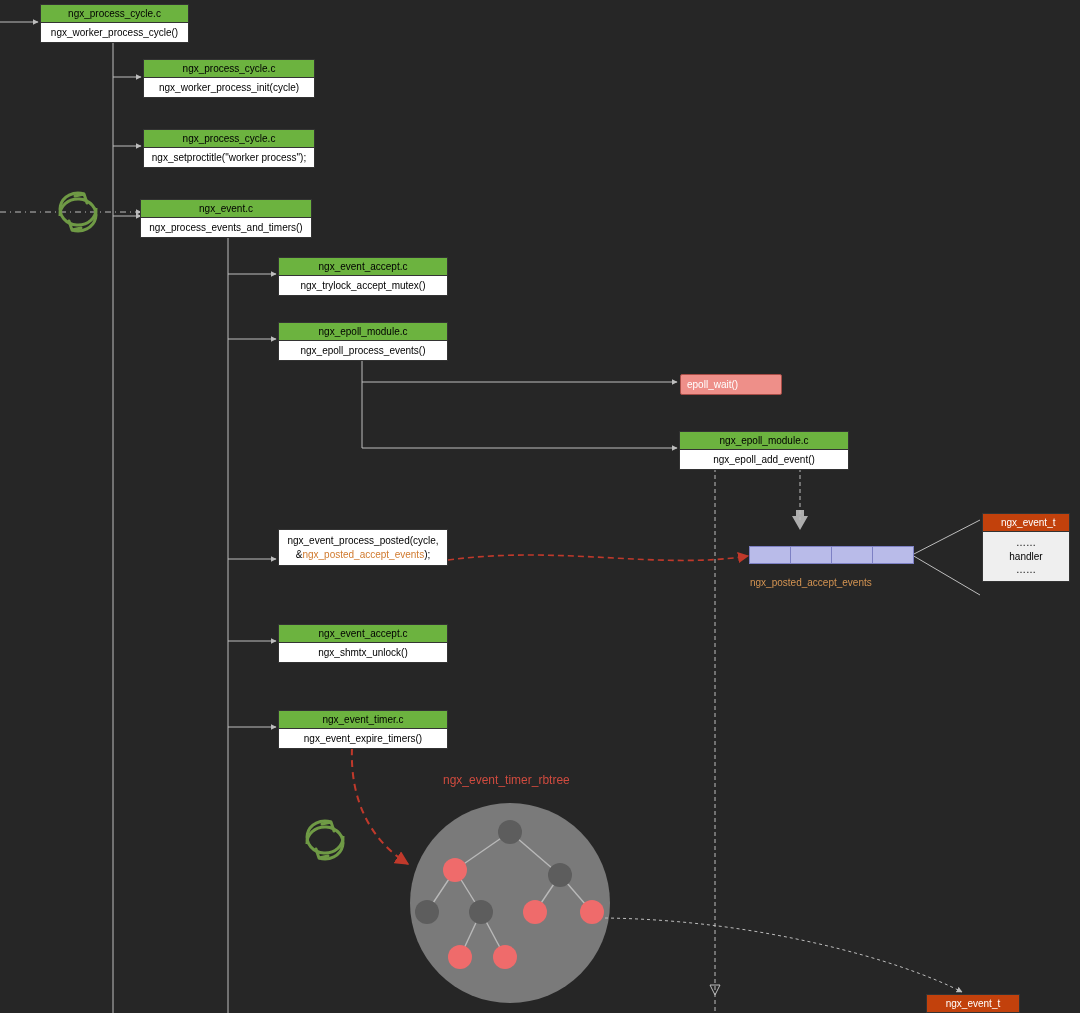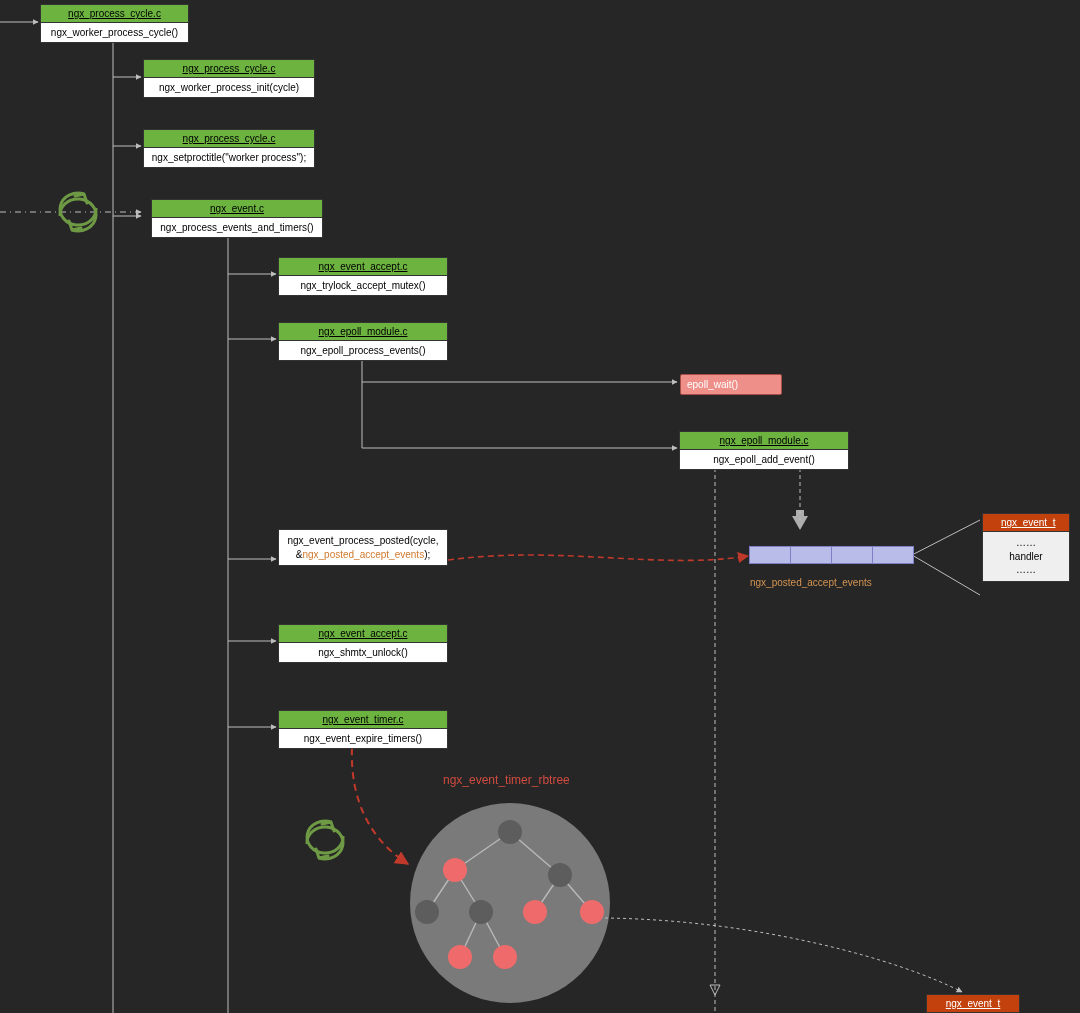--- a/index.html
+++ b/index.html
@@ -1,18 +1,18 @@
 <!DOCTYPE html>
 <html><head>
 <meta charset="utf-8">
 <style>
   html,body{margin:0;padding:0;background:#262626;font-family:Arial,Helvetica,sans-serif;}
   .canvas{position:relative;width:1080px;height:1013px;overflow:hidden;}
   .box{position:absolute;border:1px solid #333;font-size:10px;text-align:center;}
-  .box .hdr{background:#6cb33f;color:#000;padding:3px 18px;border-bottom:1px solid #333;text-decoration:underline;}
+  .box .hdr{background:#6cb33f;color:#000;padding:3px 18px;border-bottom:1px solid #333;}
   .box .body{background:#fff;color:#000;padding:4px 3px;}
   .box.orange .hdr{background:#c2410c;color:#fff;}
   .box.gray .body{background:#efefef;}
   .pill{position:absolute;background:#ee8f89;color:#fff;font-size:10px;text-align:left;padding:4px 6px;border:1px solid #a84d47;border-radius:2px;}
   .queue{position:absolute;display:flex;}
   .queue .cell{width:40px;height:16px;background:#b9bbe9;border:1px solid #7d80c4;margin-left:-1px;}
   .qlabel{position:absolute;color:#d49452;font-size:10px;}
   .rblabel{position:absolute;color:#d04b3f;font-size:12px;font-weight:normal;}
   .multiline{line-height:1.35;}
   .ml-row{display:block;}
@@ -119,21 +119,21 @@
 <div class="box" style="left:143px;top:59px;width:170px">
   <div class="hdr">ngx_process_cycle.c</div>
   <div class="body">ngx_worker_process_init(cycle)</div>
 </div>
 
 <div class="box" style="left:143px;top:129px;width:170px">
   <div class="hdr">ngx_process_cycle.c</div>
   <div class="body">ngx_setproctitle("worker process");</div>
 </div>
 
-<div class="box" style="left:151px;top:199px;width:170px">
+<div class="box" style="left:140px;top:199px;width:170px">
   <div class="hdr">ngx_event.c</div>
   <div class="body">ngx_process_events_and_timers()</div>
 </div>
 
 <div class="box" style="left:278px;top:257px;width:168px">
   <div class="hdr">ngx_event_accept.c</div>
   <div class="body">ngx_trylock_accept_mutex()</div>
 </div>
 
 <div class="box" style="left:278px;top:322px;width:168px">

